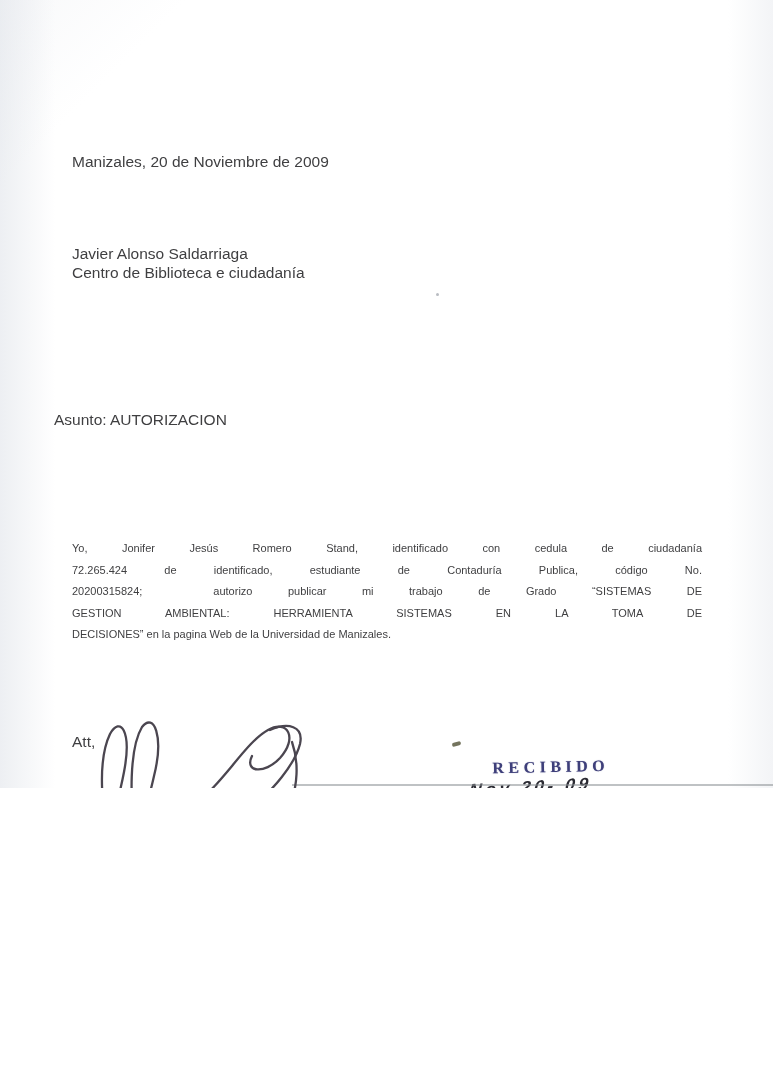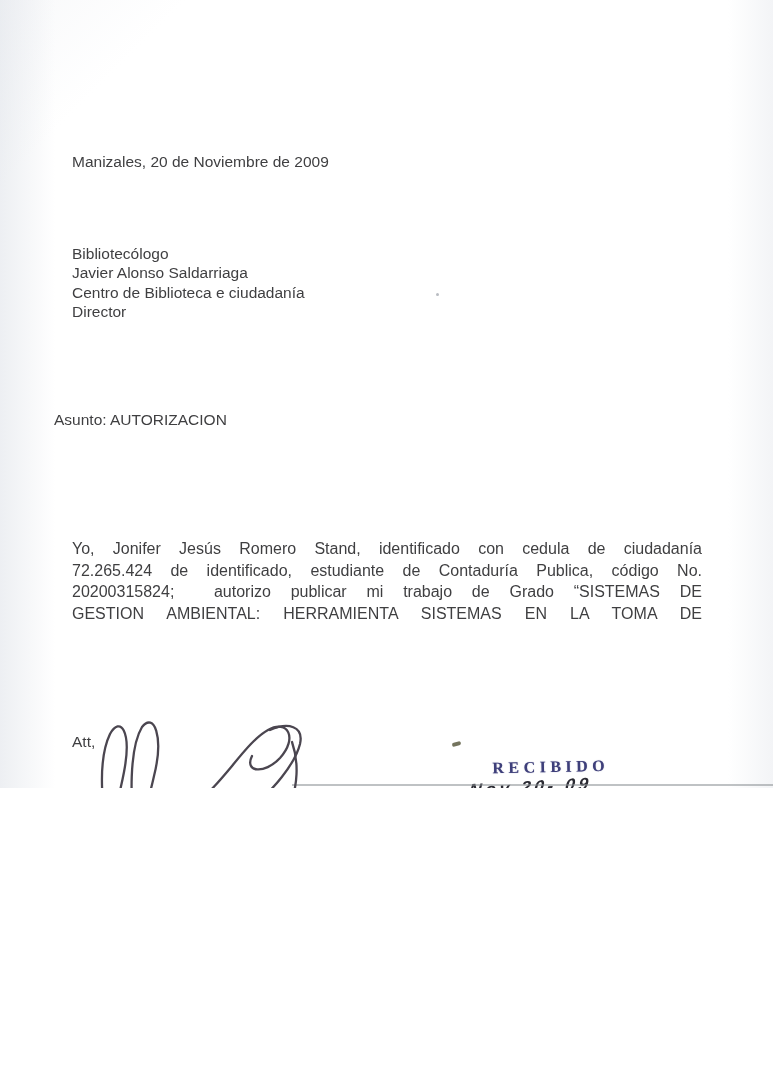--- a/index.html
+++ b/index.html
@@ -14,21 +14,21 @@
     color:#3f3f41;
     text-decoration:underline;
   }
   .txt{position:absolute;font-size:15.5px;line-height:19px;color:#3f3f41;}
   .date-line{left:72px;top:152px;}
   .addressee{left:72px;top:244px;}
   .addressee div{line-height:19.4px;}
   .subject{left:54px;top:410px;}
   .body-block{left:72px;top:538px;width:630px;}
   .body-block .bline{
-    font-size:16px;line-height:21.6px;
+    font-size:11px;line-height:21.6px;
     text-align:justify;text-align-last:justify;
     white-space:normal;
   }
   .body-block .bline.last{text-align:left;text-align-last:left;}
   .closing{left:72px;top:732px;}
   .sig-rule{position:absolute;left:72px;top:807px;width:291px;height:2px;background:#3a3a3f;}
   .sig-name{left:72px;top:813px;letter-spacing:.4px;}
   .sig-id{left:72px;top:833px;}
   .signature-svg{position:absolute;left:74px;top:714px;width:310px;height:152px;overflow:visible;z-index:3;}
   .signature-svg path{fill:none;stroke:#4b4650;stroke-width:2.3;stroke-linecap:round;}
@@ -65,33 +65,32 @@
   .scan-edge{position:absolute;left:292px;bottom:2px;right:0;height:2px;background:#8a8f94;opacity:.55;}
 </style>
 </head>
 <body>
 
 <div class="page">
 
   <div class="txt date-line">Manizales, 20 de Noviembre de 2009</div>
 
   <div class="txt addressee">
-    <div>Bibliotecólogo</div>
     <div>Javier Alonso Saldarriaga</div>
     <div>Centro de Biblioteca e ciudadanía</div>
-    <div>Director</div>
   </div>
 
   <div class="txt subject">Asunto: AUTORIZACION</div>
 
   <div class="txt body-block">
     <div class="bline">Yo, Jonifer Jesús Romero Stand, identificado con cedula de ciudadanía</div>
     <div class="bline">72.265.424 de identificado, estudiante de Contaduría Publica, código No.</div>
     <div class="bline">20200315824;&nbsp; autorizo publicar mi trabajo de Grado “SISTEMAS DE</div>
     <div class="bline">GESTION AMBIENTAL: HERRAMIENTA SISTEMAS EN LA TOMA DE</div>
+    <div class="bline last">DECISIONES” en la pagina Web de la Universidad de Manizales.</div>
   </div>
 
   <div class="txt closing">Att,</div>
 
   <svg class="signature-svg" viewBox="0 0 310 152" aria-hidden="true">
     <path d="M 38 130 C 26 95, 24 45, 36 20 C 46 2, 58 16, 50 58 C 44 90, 34 122, 26 150"></path>
     <path d="M 64 125 C 54 88, 56 33, 68 13 C 80 -2, 90 22, 80 62 C 73 94, 62 126, 55 152"></path>
     <path d="M 20 96 C 34 78, 44 96, 54 94 C 66 91, 62 76, 74 78 C 86 80, 80 98, 94 94 C 104 91, 100 76, 112 78 C 124 80, 118 98, 132 93 C 142 89, 140 78, 152 80"></path>
     <path d="M 120 92 C 150 68, 172 28, 194 16 C 214 5, 224 24, 206 44 C 190 61, 170 58, 178 42"></path>
     <path d="M 196 16 C 214 8, 230 12, 226 30 C 221 50, 198 78, 178 92 C 163 101, 152 92, 163 79"></path>

